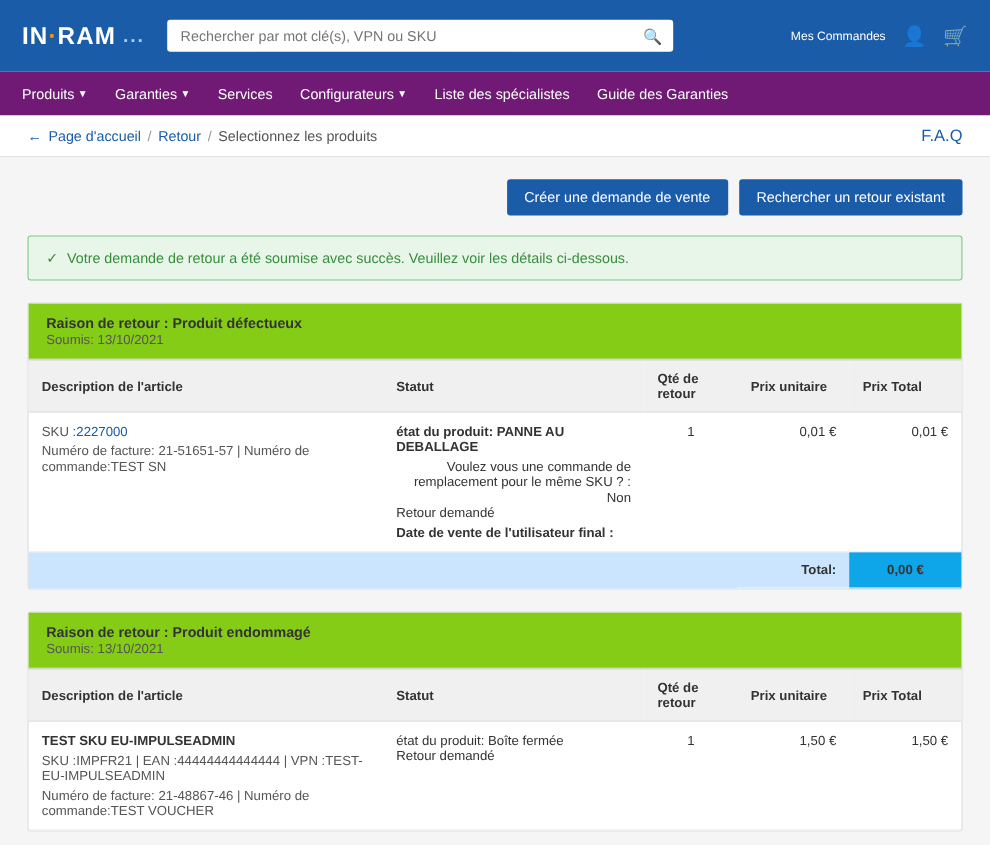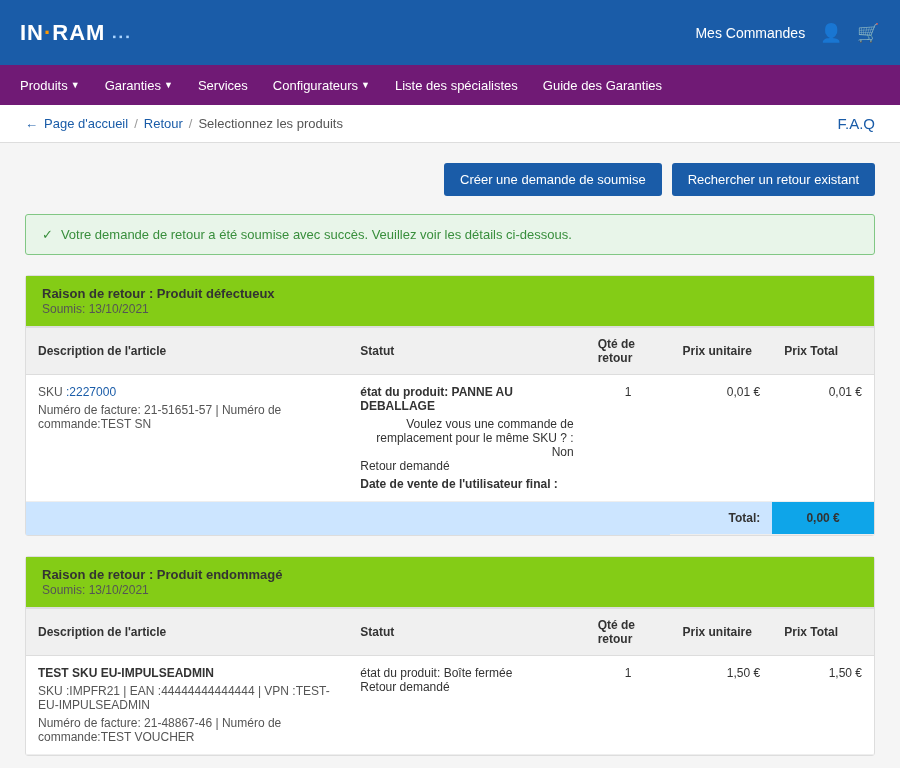--- a/index.html
+++ b/index.html
@@ -6,21 +6,21 @@
     body { font-family: Arial, sans-serif; font-size: 13px; background: #f5f5f5; color: #333; }
 
     
     .header { background: #1a5ca8; display: flex; align-items: center; padding: 0 20px; height: 65px; }
     .logo { color: white; font-size: 22px; font-weight: bold; letter-spacing: 1px; margin-right: 20px; flex-shrink: 0; }
     .logo span { color: #f90; }
     .search-bar { flex: 1; max-width: 460px; margin-right: 20px; position: relative; }
     .search-bar input { width: 100%; padding: 7px 35px 7px 12px; border: none; border-radius: 3px; font-size: 13px; color: #555; }
     .search-bar .search-icon { position: absolute; right: 10px; top: 50%; transform: translateY(-50%); color: #888; font-size: 14px; }
     .header-right { margin-left: auto; display: flex; align-items: center; gap: 15px; color: white; }
-    .header-right .mes-commandes { font-size: 14px; cursor: pointer; }
+    .header-right .mes-commandes { font-size: 11px; cursor: pointer; }
     .header-right .icon { font-size: 18px; cursor: pointer; }
 
     
     .nav { background: #701a75; display: flex; align-items: center; padding: 0 20px; height: 40px; gap: 25px; }
     .nav a, .nav span { color: white; font-size: 13px; text-decoration: none; cursor: pointer; white-space: nowrap; }
     .nav .dropdown-item { display: flex; align-items: center; gap: 3px; }
     .nav .dropdown-item::after { content: '▼'; font-size: 9px; }
 
     
     .breadcrumb-bar { background: white; padding: 10px 25px; border-bottom: 1px solid #ddd; display: flex; align-items: center; justify-content: space-between; }
@@ -62,20 +62,24 @@
     .col-status { width: 28%; }
     .col-qty { width: 10%; text-align: center; }
     .col-unit { width: 12%; text-align: right; }
     .col-total { width: 12%; text-align: right; }
   </style>
 </head>
 <body>
 
 <div class="header">
   <div class="logo">IN<span>·</span>RAM <span style="font-size:10px;color:#aad4ff;letter-spacing:3px;">▪▪▪</span></div>
+  <div class="search-bar">
+    <input type="text" placeholder="Rechercher par mot clé(s), VPN ou SKU" style="">
+    <span class="search-icon">🔍</span>
+  </div>
   <div class="header-right">
     <span class="mes-commandes">Mes Commandes</span>
     <span class="icon">👤</span>
     <span class="icon">🛒</span>
   </div>
 </div>
 
 <div class="nav">
   <span class="dropdown-item">Produits</span>
   <span class="dropdown-item">Garanties</span>
@@ -93,21 +97,21 @@
     <a href="#">Retour</a>
     <span class="sep">/</span>
     <span>Selectionnez les produits</span>
   </div>
   <a class="faq-link" href="#">F.A.Q</a>
 </div>
 
 <div class="main">
 
   <div class="actions-row">
-    <button class="btn-blue">Créer une demande de soumise</button>
+    <button class="btn-blue">Créer une demande de vente</button>
     <button class="btn-blue">Rechercher un retour existant</button>
   </div>
 
   <div class="success-msg">
     <span>✓</span>
     <span>Votre demande de retour a été soumise avec succès. Veuillez voir les détails ci-dessous.</span>
   </div>
 
   <div class="section-card">
     <div class="section-header">

